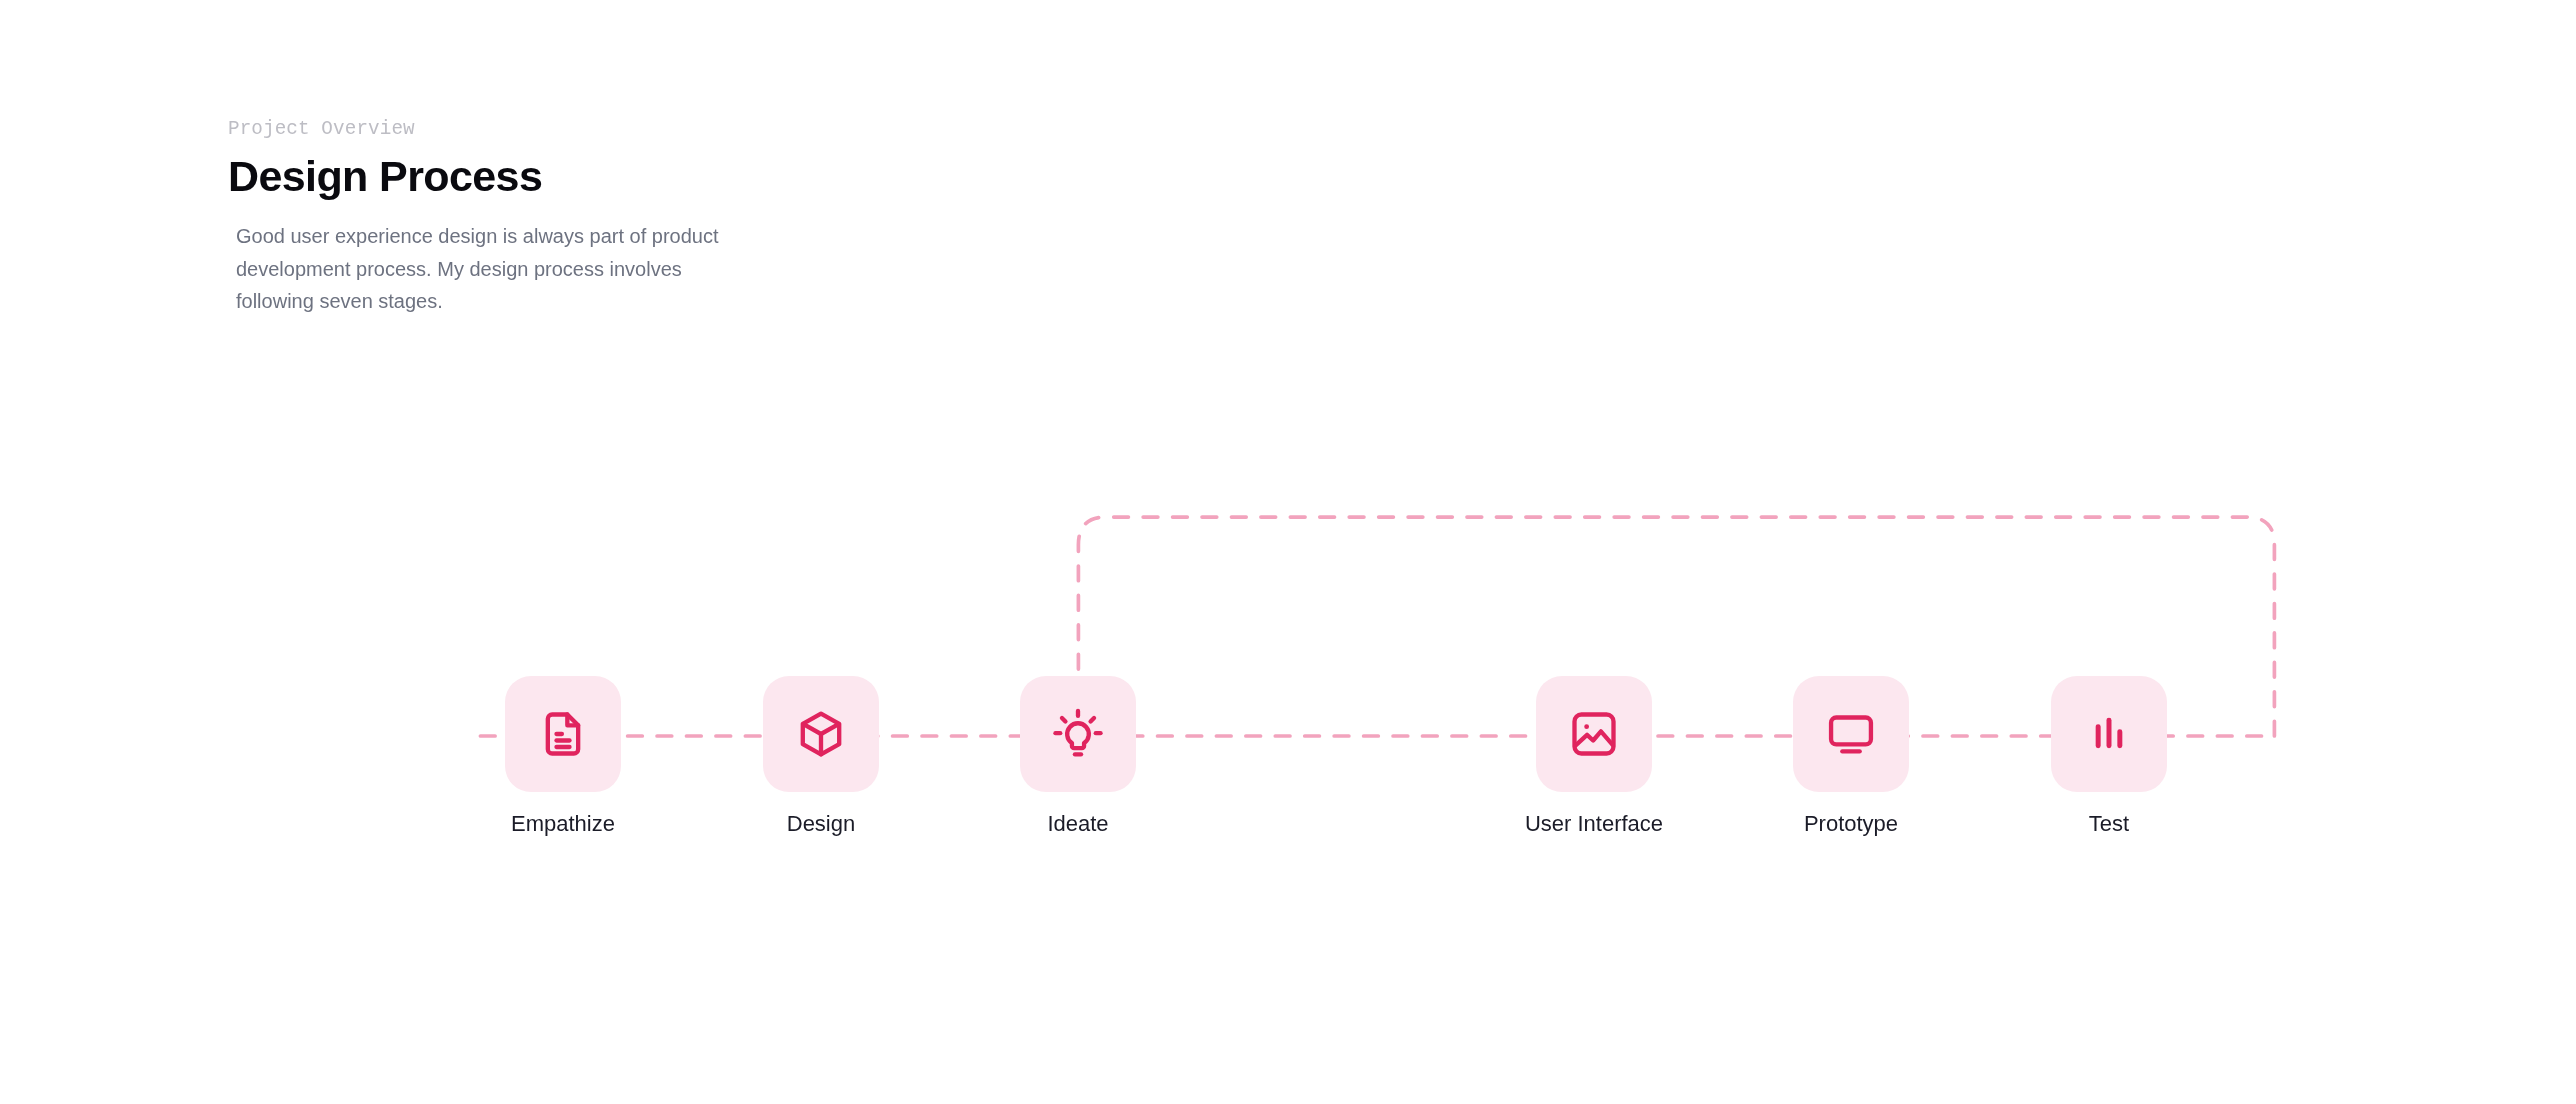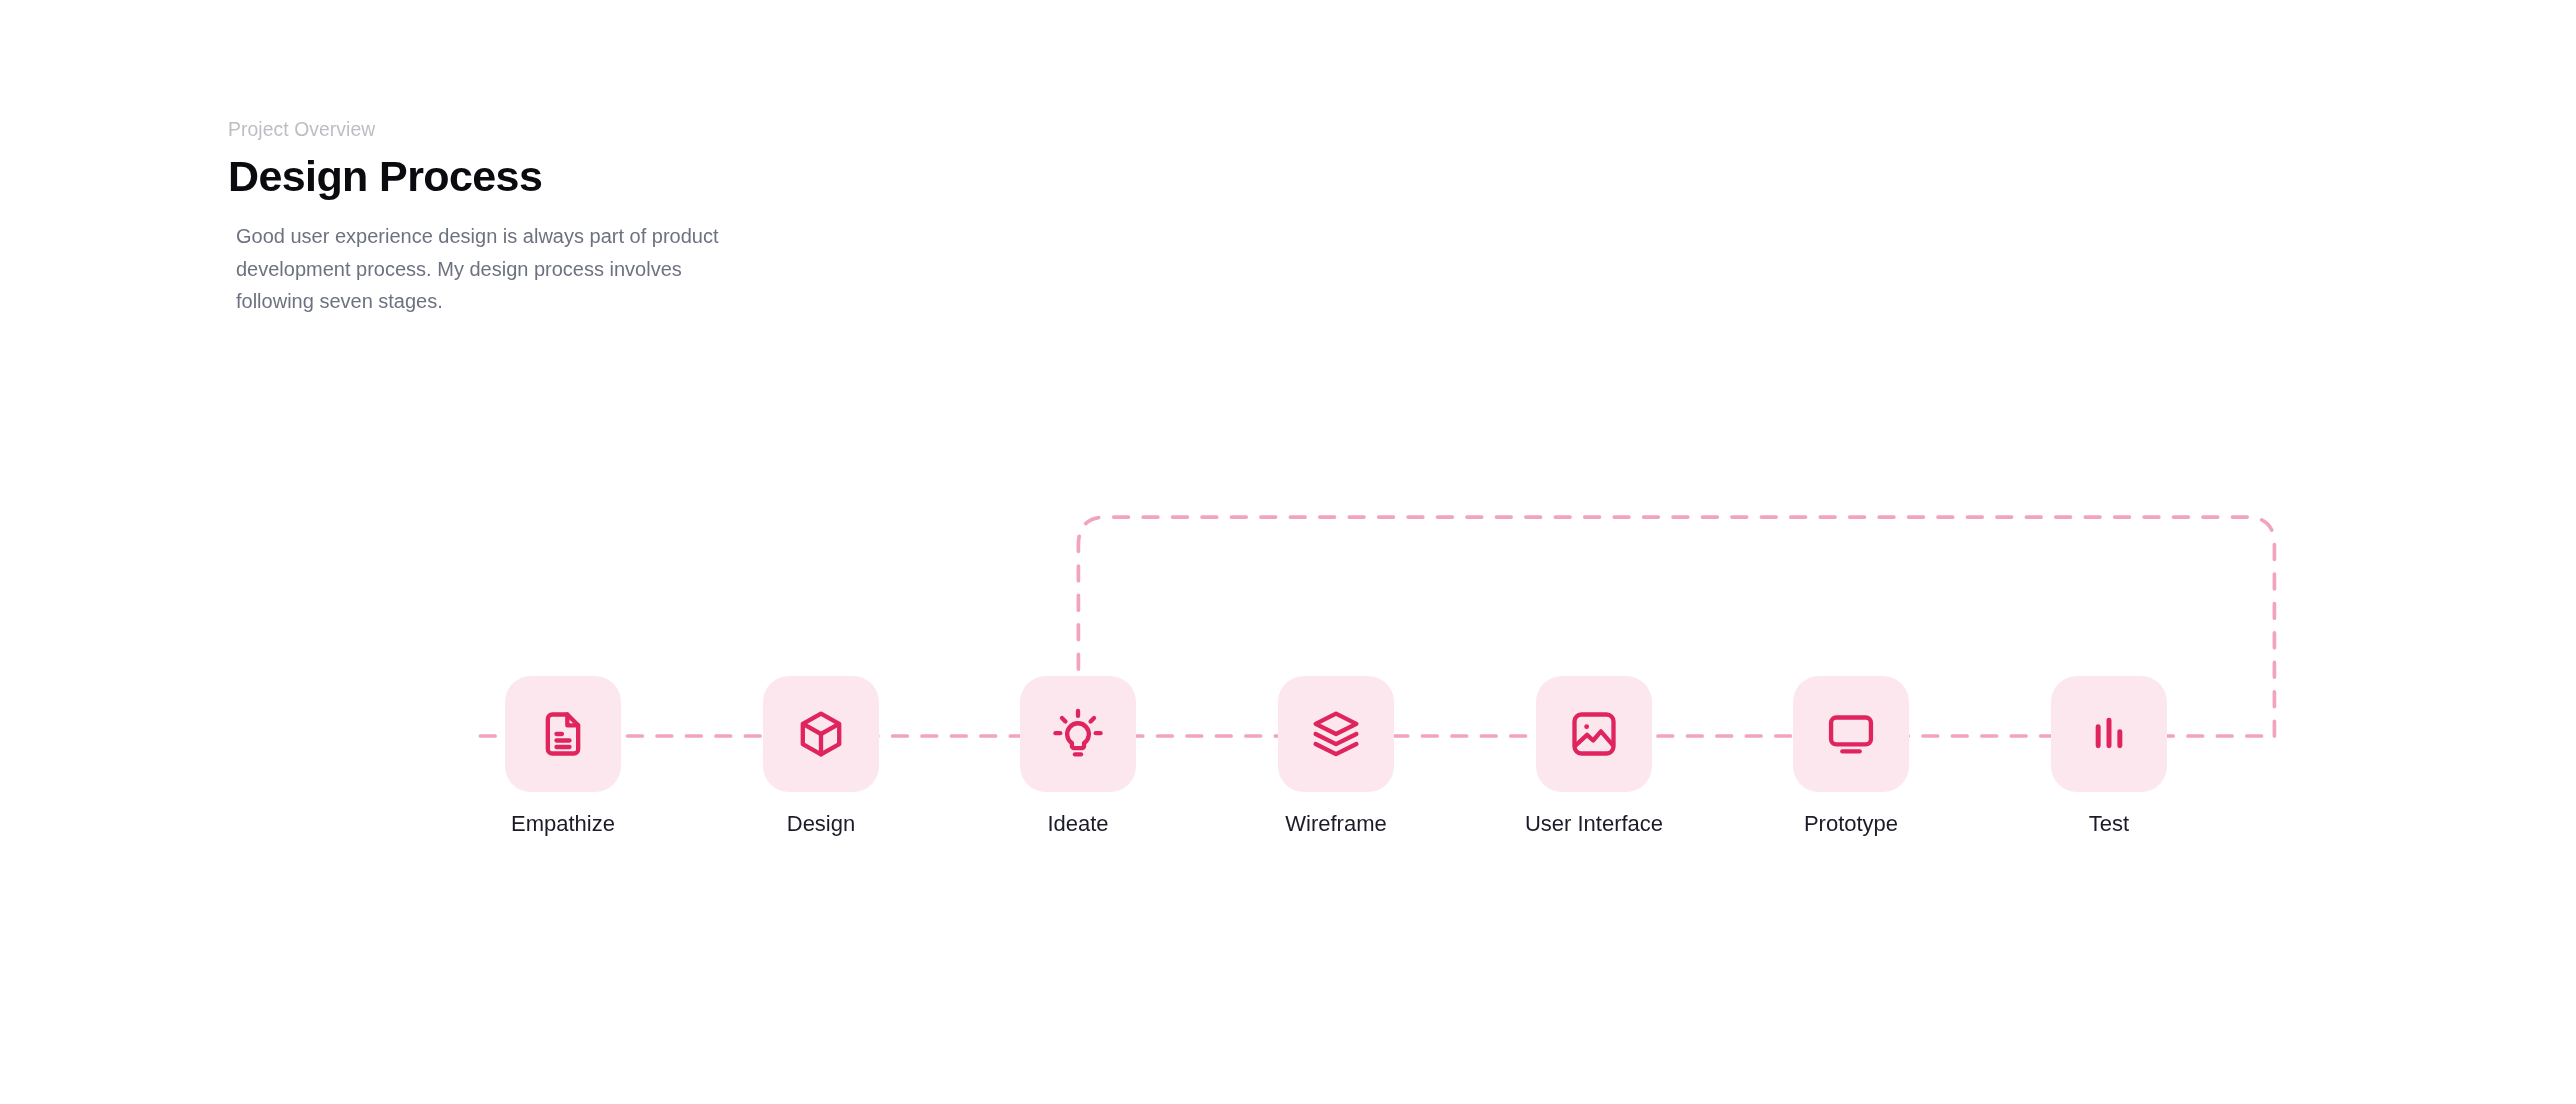--- a/index.html
+++ b/index.html
@@ -23,20 +23,21 @@
     top: 118px;
     width: 570px;
   }
   #eyebrow {
     font-size: 19.3px;
     line-height: 1.2;
     color: #bdbdc4;
     letter-spacing: 0.1px;
     margin: 0 0 11px 0;
     font-weight: 400;
+    font-family: Liberation Mono, monospace;
   }
   #title {
     font-size: 43px;
     line-height: 1.12;
     font-weight: 700;
     color: #0a0a0f;
     letter-spacing: -0.6px;
     margin: 0 0 20px 0;
   }
   #desc {
@@ -152,32 +153,20 @@
           <line x1="4.6" y1="4.6" x2="6.2" y2="6.2"></line>
           <line x1="19.4" y1="4.6" x2="17.8" y2="6.2"></line>
           <line x1="1.6" y1="11.6" x2="3.8" y2="11.6"></line>
           <line x1="22.4" y1="11.6" x2="20.2" y2="11.6"></line>
         </svg>
       </span>
     </div>
     <div class="step-label">Ideate</div>
   </div>
 
-  <div class="step" style="left:1288px; top:676px;">
-    <div class="step-card">
-      <span>
-        <svg width="52" height="52" viewBox="0 0 24 24" fill="none" stroke="#E0245E" stroke-width="2" stroke-linecap="round" stroke-linejoin="round">
-          <path d="M12 2.6 2.6 7.3 12 12l9.4-4.7z"></path>
-          <path d="M2.6 12 12 16.7 21.4 12"></path>
-          <path d="M2.6 16.6 12 21.3l9.4-4.7"></path>
-        </svg>
-      </span>
-    </div>
-    <div class="step-label">Wireframe</div>
-  </div>
 
   <div class="step" style="left:1546px; top:676px;">
     <div class="step-card">
       <span>
         <svg width="52" height="52" viewBox="0 0 24 24" fill="none" stroke="#E0245E" stroke-width="2" stroke-linecap="round" stroke-linejoin="round">
           <rect x="3" y="3" width="18" height="18" rx="3.2"></rect>
           <circle cx="8.6" cy="8.6" r="1.1" fill="#E0245E" stroke="none"></circle>
           <path d="M3.4 17.4 8.8 12.4l2.8 2.6 3.6-4.2 5.4 6.2"></path>
         </svg>
       </span>

